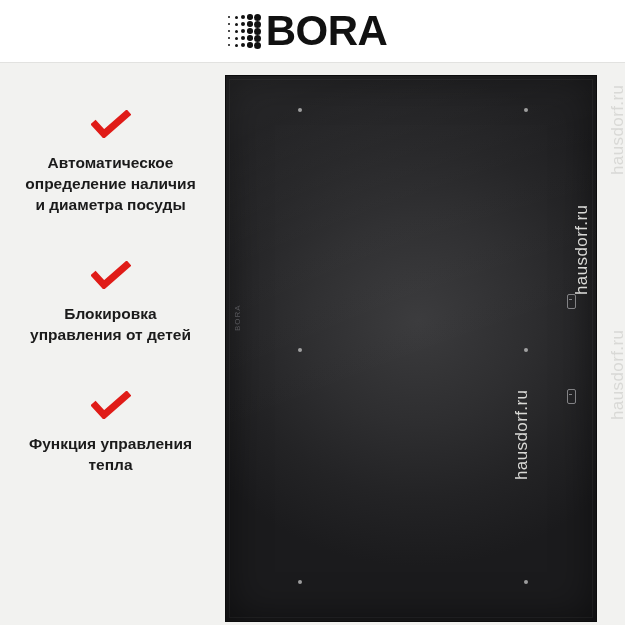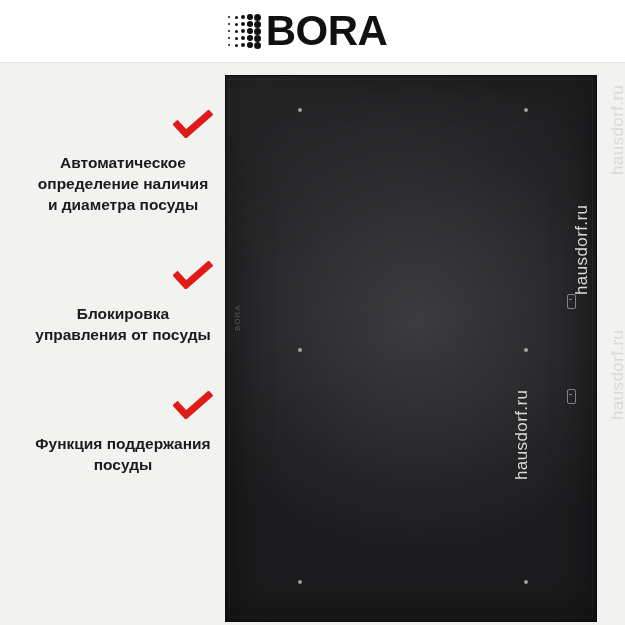--- a/index.html
+++ b/index.html
@@ -66,21 +66,21 @@
     left: 8px;
     top: 110px;
     width: 205px;
     display: flex;
     flex-direction: column;
     gap: 46px;
   }
   .feature {
     display: flex;
     flex-direction: column;
-    align-items: flex-end;
+    align-items: center;
     text-align: center;
   }
   .check {
     display: block;
     width: 40px;
     height: 28px;
     margin-bottom: 14px;
   }
   .feature-text {
     font-size: 15.5px;
@@ -210,28 +210,28 @@
       <svg class="check" viewBox="0 0 40 28">
         <path d="M2 12 L13 24 L38 2" fill="none" stroke="#e01b17" stroke-width="7" stroke-linecap="butt" stroke-linejoin="miter"></path>
       </svg>
       <div class="feature-text">Автоматическое определение наличия и диаметра посуды</div>
     </div>
 
     <div class="feature">
       <svg class="check" viewBox="0 0 40 28">
         <path d="M2 12 L13 24 L38 2" fill="none" stroke="#e01b17" stroke-width="7" stroke-linecap="butt" stroke-linejoin="miter"></path>
       </svg>
-      <div class="feature-text">Блокировка управления от посуды</div>
+      <div class="feature-text">Блокировка управления от детей</div>
     </div>
 
     <div class="feature">
       <svg class="check" viewBox="0 0 40 28">
         <path d="M2 12 L13 24 L38 2" fill="none" stroke="#e01b17" stroke-width="7" stroke-linecap="butt" stroke-linejoin="miter"></path>
       </svg>
-      <div class="feature-text">Функция поддержания посуды</div>
+      <div class="feature-text">Функция управления тепла</div>
     </div>
 
   </div>
 
   <div class="cooktop">
     <div class="cooktop-gloss"></div>
     <div class="cooktop-edge"></div>
 
     <div class="zone-dot" style="left:72px; top:32px;"></div>
     <div class="zone-dot" style="left:298px; top:32px;"></div>

